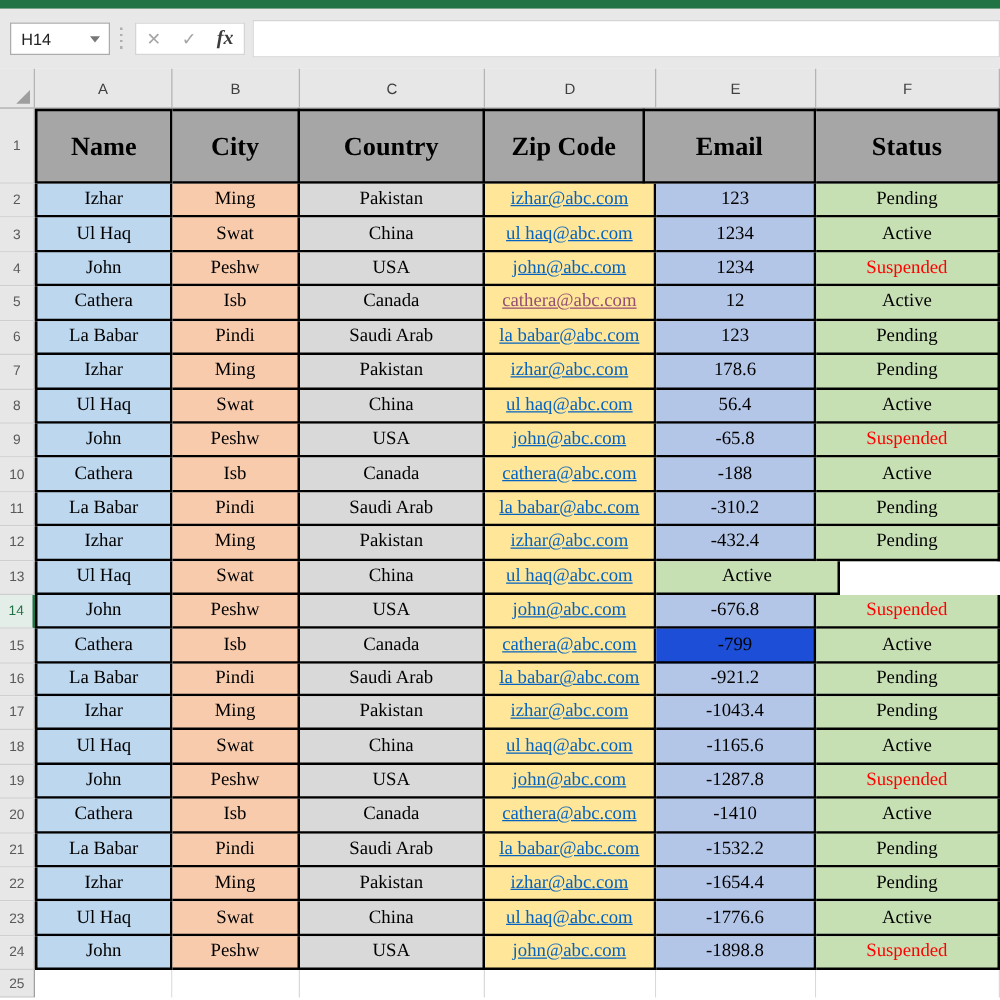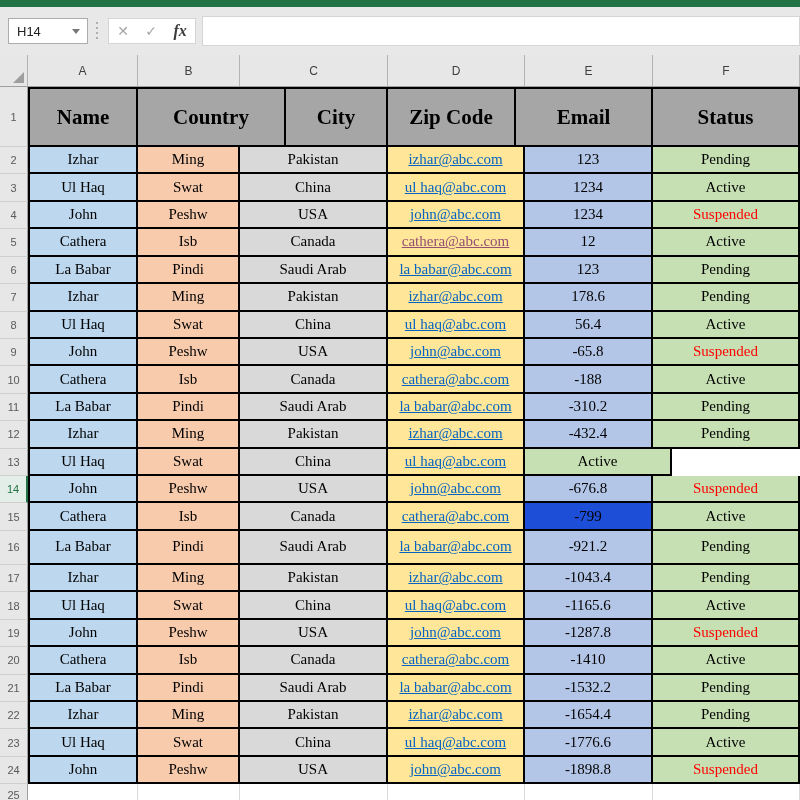--- a/index.html
+++ b/index.html
@@ -59,22 +59,22 @@
         <div class="band-cell" style="width: 102px;">B</div>
         <div class="band-cell" style="width: 148px;">C</div>
         <div class="band-cell" style="width: 137px;">D</div>
         <div class="band-cell" style="width: 128px;">E</div>
         <div class="band-cell" style="width: 147px;">F</div>
       </div>
     <div id="grid-rows">
         <div class="grid-row" style="height: 60px;">
           <div class="row-hdr">1</div>
           <div class="cell hdr first" style="width: 110px; background: rgb(166, 166, 166);">Name</div>
+          <div class="cell hdr" style="width: 102px; background: rgb(166, 166, 166);">City</div>
           <div class="cell hdr" style="width: 148px; background: rgb(166, 166, 166);">Country</div>
-          <div class="cell hdr" style="width: 102px; background: rgb(166, 166, 166);">City</div>
           <div class="cell hdr" style="width: 128px; background: rgb(166, 166, 166);">Zip Code</div>
           <div class="cell hdr" style="width: 137px; background: rgb(166, 166, 166);">Email</div>
           <div class="cell hdr" style="width: 147px; background: rgb(166, 166, 166);">Status</div>
         </div>
         <div class="grid-row" style="height: 27.43px;">
           <div class="row-hdr">2</div>
           <div class="cell first" style="width: 110px; background: rgb(189, 215, 238);">Izhar</div>
           <div class="cell" style="width: 102px; background: rgb(248, 203, 173);">Ming</div>
           <div class="cell" style="width: 148px; background: rgb(217, 217, 217);">Pakistan</div>
           <div class="cell" style="width: 137px; background: rgb(255, 230, 153);">
@@ -218,21 +218,21 @@
           <div class="row-hdr">15</div>
           <div class="cell first" style="width: 110px; background: rgb(189, 215, 238);">Cathera</div>
           <div class="cell" style="width: 102px; background: rgb(248, 203, 173);">Isb</div>
           <div class="cell" style="width: 148px; background: rgb(217, 217, 217);">Canada</div>
           <div class="cell" style="width: 137px; background: rgb(255, 230, 153);">
             <span class="email-link" style="color: rgb(5, 99, 193);">cathera@abc.com</span>
           </div>
           <div class="cell" style="width: 128px; background: #1d4ed8;">-799</div>
           <div class="cell" style="width: 147px; background: rgb(198, 224, 180);">Active</div>
         </div>
-        <div class="grid-row" style="height: 34px;">
+        <div class="grid-row" style="height: 26px;">
           <div class="row-hdr">16</div>
           <div class="cell first" style="width: 110px; background: rgb(189, 215, 238);">La Babar</div>
           <div class="cell" style="width: 102px; background: rgb(248, 203, 173);">Pindi</div>
           <div class="cell" style="width: 148px; background: rgb(217, 217, 217);">Saudi Arab</div>
           <div class="cell" style="width: 137px; background: rgb(255, 230, 153);">
             <span class="email-link" style="color: rgb(5, 99, 193);">la babar@abc.com</span>
           </div>
           <div class="cell" style="width: 128px; background: rgb(180, 198, 231);">-921.2</div>
           <div class="cell" style="width: 147px; background: rgb(198, 224, 180);">Pending</div>
         </div>

